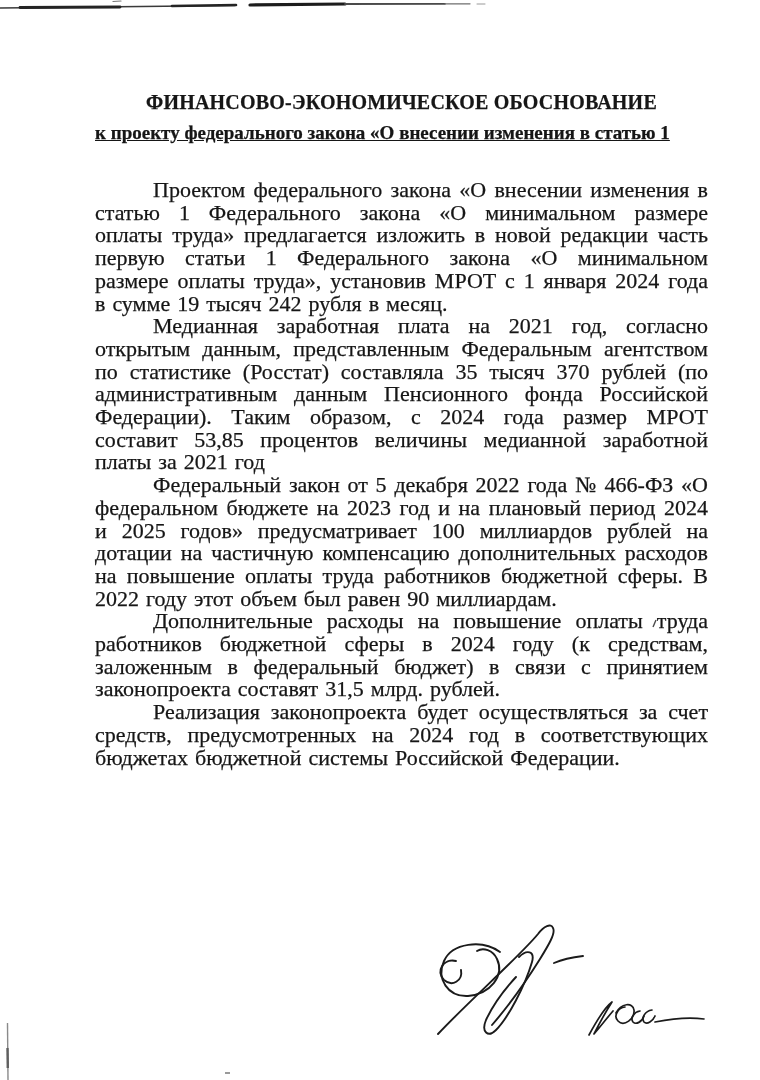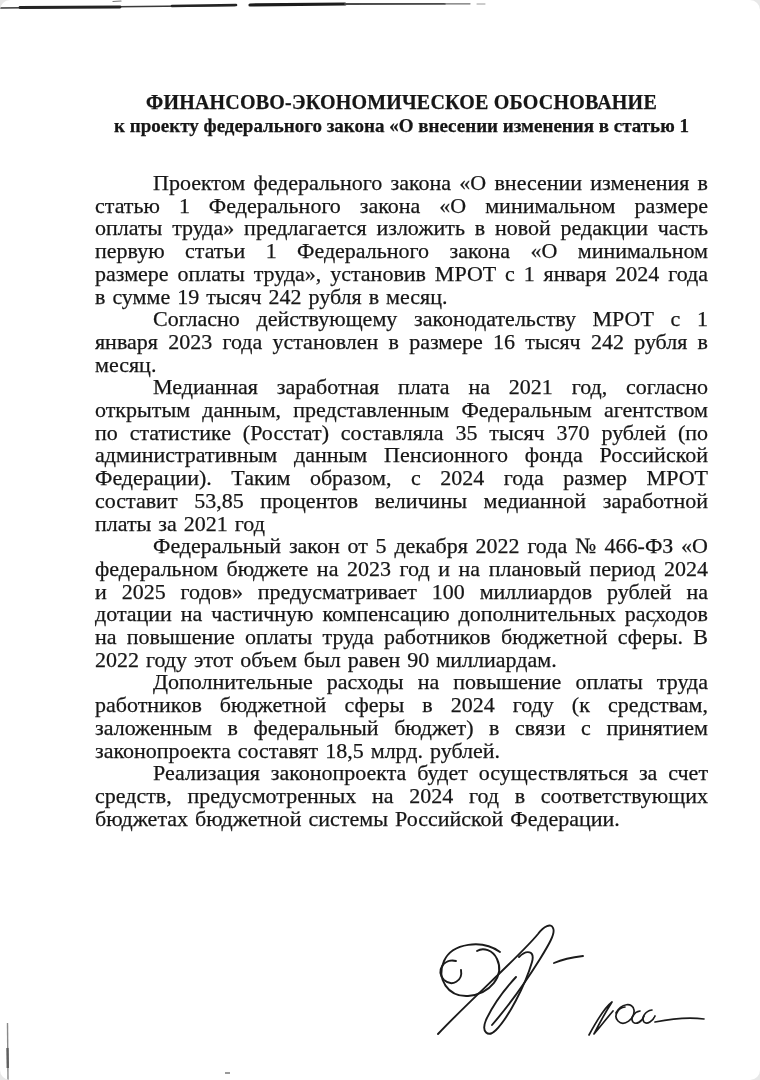--- a/index.html
+++ b/index.html
@@ -5,43 +5,43 @@
   html, body { margin: 0; padding: 0; background: #e8e8e8; }
   .page {
     position: relative;
     width: 760px;
     height: 1080px;
     margin: 0 auto;
     background: #ffffff;
     overflow: hidden;
     color: #161616;
     font-family: "Liberation Serif", "DejaVu Serif", serif;
-    border-radius: 10px;
   }
   .doc {
     position: absolute;
     left: 95px;
     top: 91px;
     width: 613px;
     -webkit-text-stroke: 0.25px currentColor;
   }
   .title {
     margin: 0;
     font-size: 20px;
     line-height: 23px;
     font-weight: bold;
     text-align: center;
     letter-spacing: 0.2px;
   }
   .subtitle {
-    margin-top: 0;
+    margin-top: 7px;
     font-size: 19px;
     line-height: 23px;
     font-weight: bold;
-    text-align: center;
+    text-align: left;
+    text-decoration: underline;
   }
   .body-text {
     margin-top: 35px;
     font-size: 22px;
     line-height: 22.7px;
     word-spacing: 1.5px;
   }
   .body-text p {
     margin: 0;
     text-indent: 58px;
@@ -61,24 +61,23 @@
 
   <div class="doc">
     <h1 class="title">ФИНАНСОВО-ЭКОНОМИЧЕСКОЕ ОБОСНОВАНИЕ</h1>
 
     <div class="subtitle">
       <div>к проекту федерального закона «О внесении изменения в статью 1</div>
     </div>
 
     <div class="body-text">
       <p>Проектом федерального закона «О внесении изменения в статью 1 Федерального закона «О минимальном размере оплаты труда» предлагается изложить в новой редакции часть первую статьи 1 Федерального закона «О минимальном размере оплаты труда», установив МРОТ с 1 января 2024 года в сумме 19 тысяч 242 рубля в месяц.</p>
-      <p>Согласно действующему законодательству МРОТ с 1 января 2023 года установлен в размере 16 тысяч 242 рубля в месяц.</p>
       <p>Медианная заработная плата на 2021 год, согласно открытым данным, представленным Федеральным агентством по статистике (Росстат) составляла 35 тысяч 370 рублей (по административным данным Пенсионного фонда Российской Федерации). Таким образом, с 2024 года размер МРОТ составит 53,85 процентов величины медианной заработной платы за 2021 год</p>
       <p>Федеральный закон от 5 декабря 2022 года № 466-ФЗ «О федеральном бюджете на 2023 год и на плановый период 2024 и 2025 годов» предусматривает 100 миллиардов рублей на дотации на частичную компенсацию дополнительных расходов на повышение оплаты труда работников бюджетной сферы. В 2022 году этот объем был равен 90 миллиардам.</p>
-      <p>Дополнительные расходы на повышение оплаты труда работников бюджетной сферы в 2024 году (к средствам, заложенным в федеральный бюджет) в связи с принятием законопроекта составят 18,5 млрд. рублей.</p>
+      <p>Дополнительные расходы на повышение оплаты труда работников бюджетной сферы в 2024 году (к средствам, заложенным в федеральный бюджет) в связи с принятием законопроекта составят 31,5 млрд. рублей.</p>
       <p>Реализация законопроекта будет осуществляться за счет средств, предусмотренных на 2024 год в соответствующих бюджетах бюджетной системы Российской Федерации.</p>
     </div>
   </div>
 
   <svg class="overlay" viewBox="0 0 760 1080" xmlns="http://www.w3.org/2000/svg">
 
     <g stroke-linecap="round" fill="none">
       <path d="M 0 8 L 235 5.5" stroke="#3a3a3a" stroke-width="1.6"></path>
       <path d="M 20 7.5 L 120 7" stroke="#242424" stroke-width="2.8"></path>
       <path d="M 172 6 L 236 5" stroke="#242424" stroke-width="2.6"></path>

